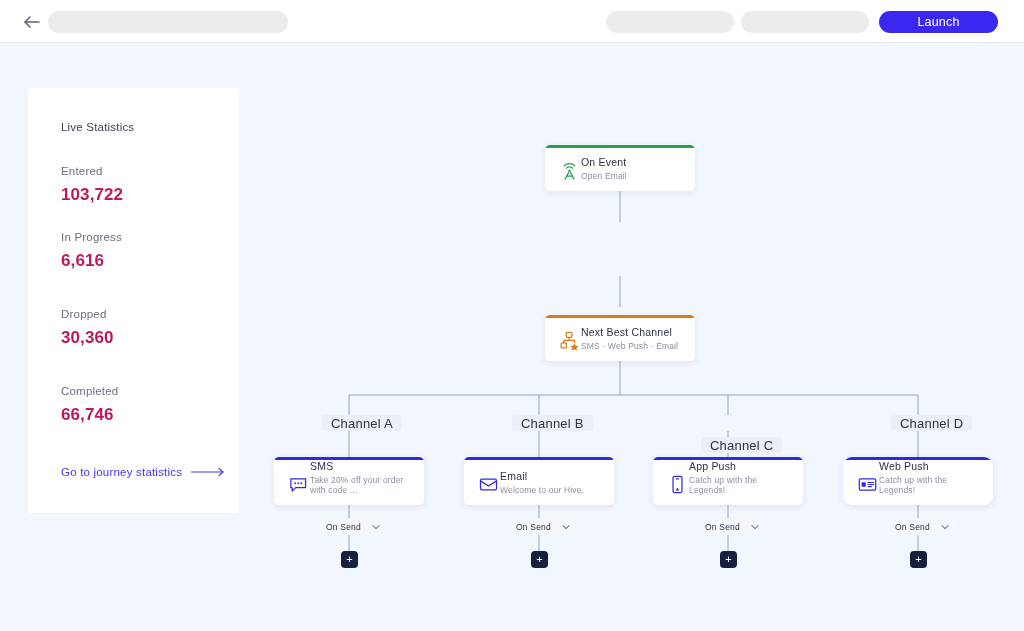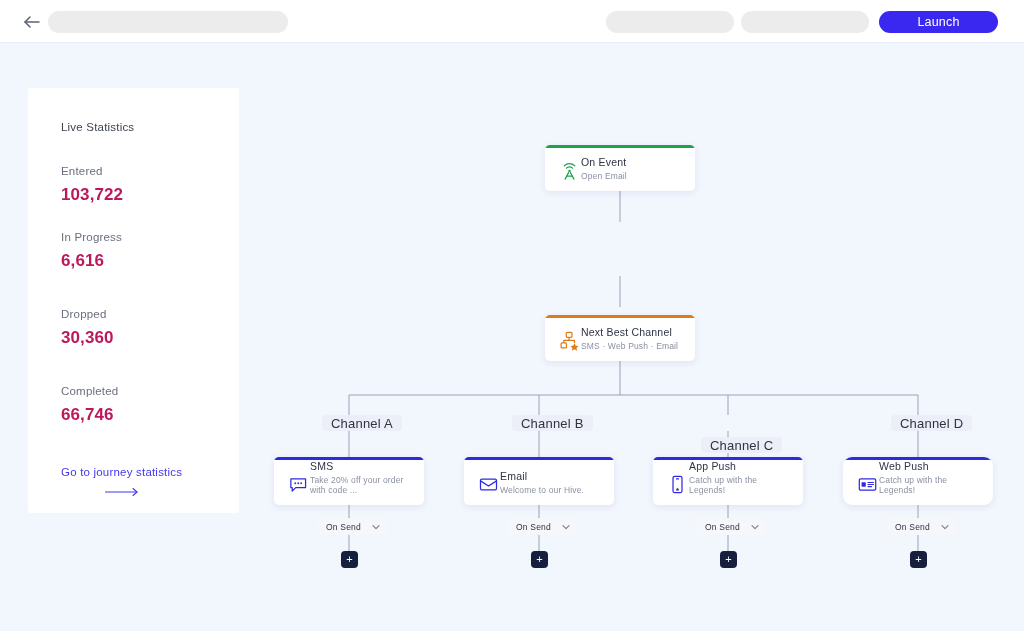--- a/index.html
+++ b/index.html
@@ -81,21 +81,20 @@
   .b0 { top: 77px; }
   .b1 { top: 143px; }
   .b2 { top: 220px; }
   .b3 { top: 297px; }
   .stats-link {
     position: absolute; left: 33px; top: 378px;
     display: flex; align-items: center; gap: 9px;
     color: #4438f0; font-size: 11.5px;
     cursor: pointer;
     letter-spacing: .2px;
-    flex-direction: column;
   }
   .arrow-long {
     display: inline-block; width: 34px; height: 10px;
   }
 
   
   .canvas { position: absolute; inset: 0; }
   .edges { position: absolute; left: 0; top: 0; width: 1024px; height: 631px; pointer-events: none; }
 
   .node {

